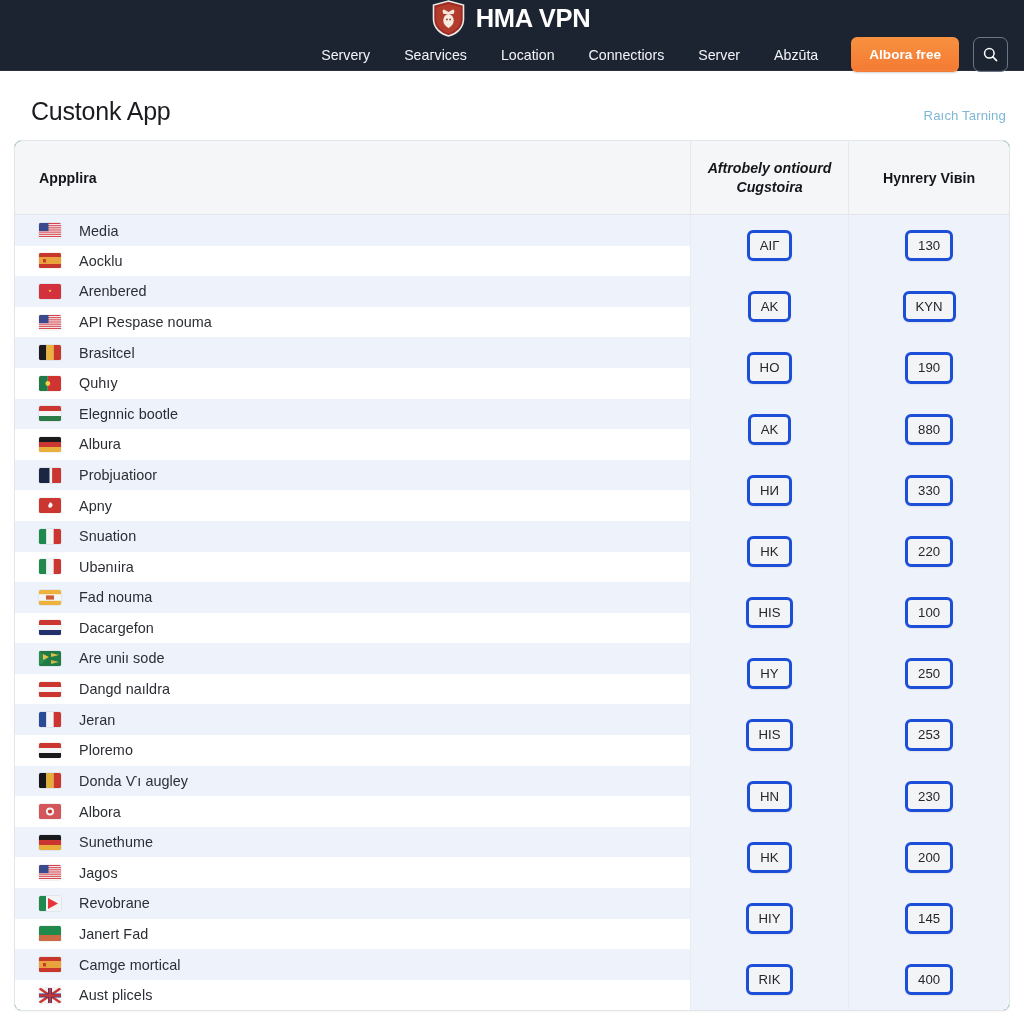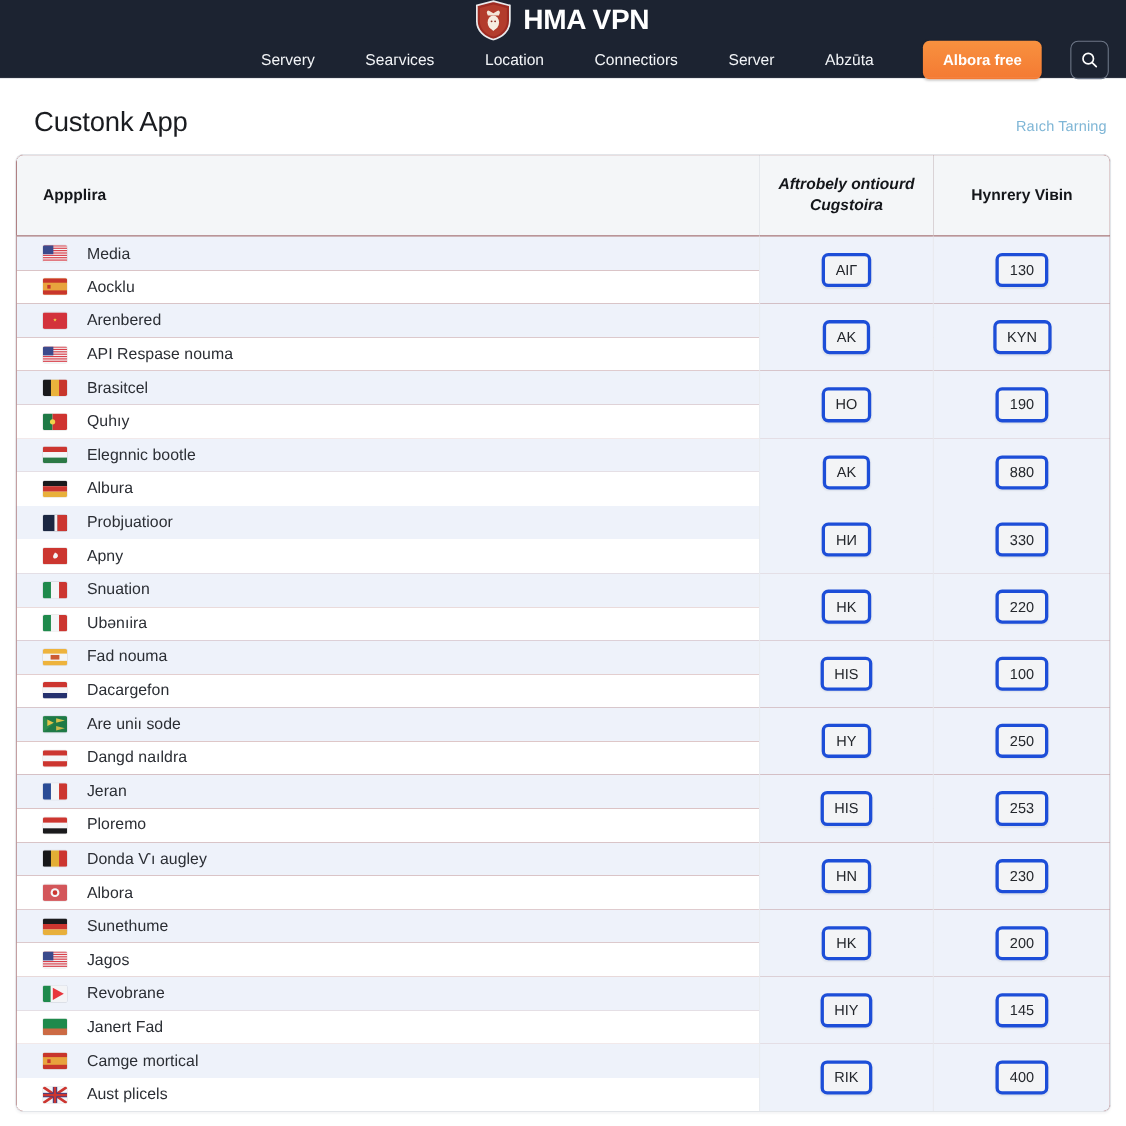--- a/index.html
+++ b/index.html
@@ -48,21 +48,21 @@
     font-size: 25.5px;
     font-weight: 700;
     letter-spacing: -0.3px;
     white-space: nowrap;
   }
 
   .nav-links {
     margin-left: auto;
     display: flex;
     align-items: center;
-    gap: 12px;
+    gap: 0;
   }
   .nav-link {
     color: #f2f4f7;
     font-size: 14.2px;
     font-weight: 400;
     padding: 8px 17px;
     white-space: nowrap;
     cursor: pointer;
     text-decoration: none;
     filter: blur(0.18px);
@@ -119,21 +119,21 @@
     filter: blur(0.45px);
     letter-spacing: 0.1px;
   }
 
   
   .table-wrap {
     margin: 0 14px;
     border: 1px solid #e2e5e9;
     border-radius: 7px;
     overflow: hidden;
-    background: #7f1d1d;
+    background: #15803d;
     box-shadow: 0 1px 2px rgba(16,24,40,0.04);
   }
   table {
     width: 100%;
     border-collapse: collapse;
     table-layout: fixed;
   }
   thead th {
     background: #f4f6f8;
     font-size: 14.2px;

